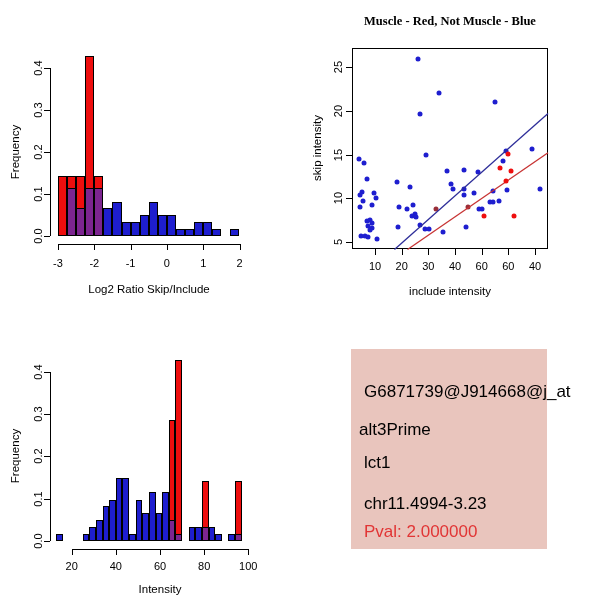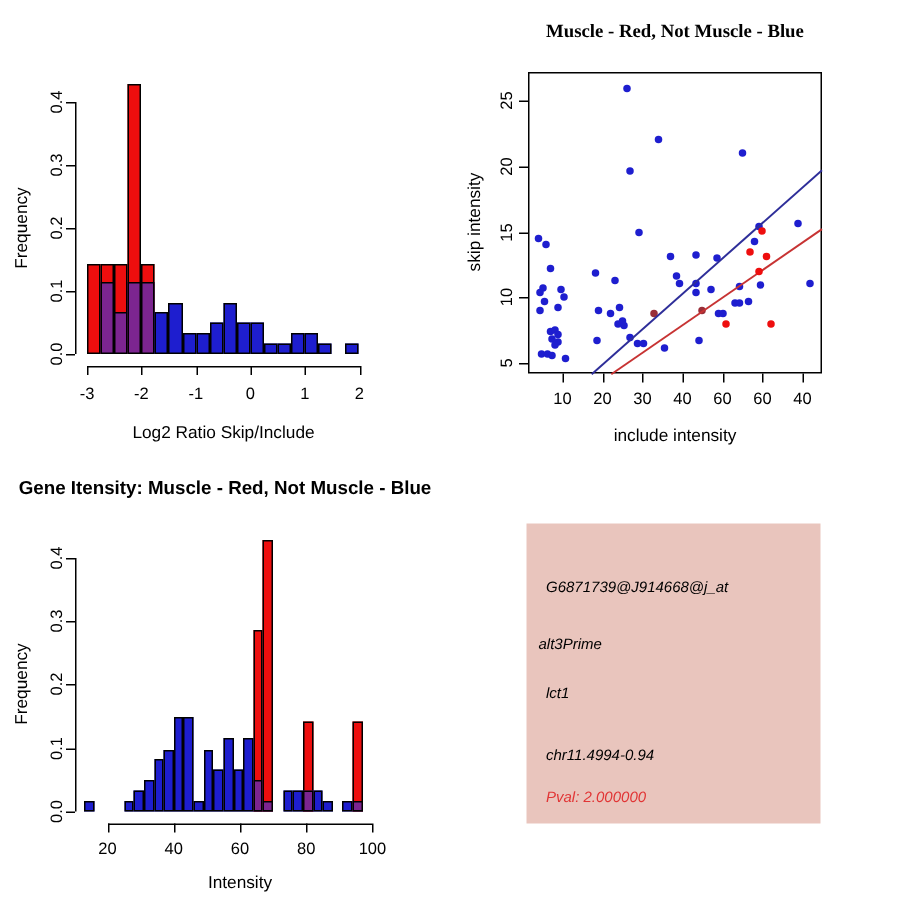--- a/index.html
+++ b/index.html
@@ -10,36 +10,35 @@
   .axlab{position:absolute;font-size:11.5px;white-space:nowrap;transform:translate(-50%,-50%);}
   .axlab-v{position:absolute;font-size:11.5px;white-space:nowrap;transform:translate(-50%,-50%) rotate(-90deg);}
   .bar{position:absolute;box-sizing:border-box;border:1px solid #000;}
   .tick{position:absolute;background:#000;}
   .axisline{position:absolute;background:#000;}
   .tlab{position:absolute;font-size:11px;white-space:nowrap;transform:translate(-50%,-50%);}
   .tlab-v{position:absolute;font-size:11px;white-space:nowrap;transform:translate(-50%,-50%) rotate(-90deg);}
   .dot{position:absolute;border-radius:50%;transform:translate(-50%,-50%);}
   .plotbox{position:absolute;box-sizing:border-box;border:1px solid #000;background:transparent;}
   #infobox{position:absolute;}
-  .infoline{position:absolute;font-size:10px;white-space:nowrap;transform:translateY(-50%);font-style:italic;}
+  .infoline{position:absolute;font-size:17px;white-space:nowrap;transform:translateY(-50%);}
   svg{position:absolute;left:0;top:0;pointer-events:none;}
 </style>
 </head>
 <body>
 
 <div id="canvas">
 
   <div class="axlab" style="left:149px;top:289px;">Log2 Ratio Skip/Include</div>
   <div class="axlab-v" style="left:15px;top:152px;">Frequency</div>
 
   <div class="title" style="left:450px;top:21px;font-family:Liberation Serif, serif;">Muscle - Red, Not Muscle - Blue</div>
   <div class="axlab" style="left:450px;top:291px;">include intensity</div>
   <div class="axlab-v" style="left:317px;top:148px;">skip intensity</div>
 
-  <div class="title" style="left:150px;top:325px;">Gene Itensity: Muscle - Red, Not Muscle - Blue</div>
   <div class="axlab" style="left:160px;top:589px;">Intensity</div>
   <div class="axlab-v" style="left:15px;top:456px;">Frequency</div>
 
   <div id="hist1-marks">
       <div class="bar" style="left: 58px; top: 175.94px; width: 9.075px; height: 60.06px; background: rgb(238, 14, 14); z-index: 1;"></div>
       <div class="bar" style="left: 67.075px; top: 175.94px; width: 9.075px; height: 60.06px; background: rgb(238, 14, 14); z-index: 1;"></div>
       <div class="bar" style="left: 76.15px; top: 175.94px; width: 9.075px; height: 60.06px; background: rgb(238, 14, 14); z-index: 1;"></div>
       <div class="bar" style="left: 85.225px; top: 55.82px; width: 9.075px; height: 180.18px; background: rgb(238, 14, 14); z-index: 1;"></div>
       <div class="bar" style="left: 94.3px; top: 175.94px; width: 9.075px; height: 60.06px; background: rgb(238, 14, 14); z-index: 1;"></div>
       <div class="bar" style="left: 67.075px; top: 187.7px; width: 9.075px; height: 48.3px; background: rgb(124, 37, 144); z-index: 2;"></div>
@@ -231,16 +230,16 @@
       <div class="tick" style="left: 44px; top: 414.1px; width: 6px; height: 1px;"></div>
       <div class="tlab-v" style="left: 38px; top: 414.1px;">0.3</div>
       <div class="tick" style="left: 44px; top: 371.8px; width: 6px; height: 1px;"></div>
       <div class="tlab-v" style="left: 38px; top: 371.8px;">0.4</div>
     </div>
 
   <div id="infobox" style="left: 351px; top: 349px; width: 196px; height: 200px; background: rgb(233, 197, 189);">
     <div class="infoline" style="left:13px;top:43px;">G6871739@J914668@j_at</div>
     <div class="infoline" style="left:8px;top:81px;">alt3Prime</div>
     <div class="infoline" style="left:13px;top:114px;">lct1</div>
-    <div class="infoline" style="left:13px;top:155px;">chr11.4994-0.94</div>
+    <div class="infoline" style="left:13px;top:155px;">chr11.4994-3.23</div>
     <div class="infoline" id="pval-line" style="left: 13px; top: 183px; color: rgb(225, 53, 53);">Pval: 2.000000</div>
   </div>
 </div>
 
 </body></html>

